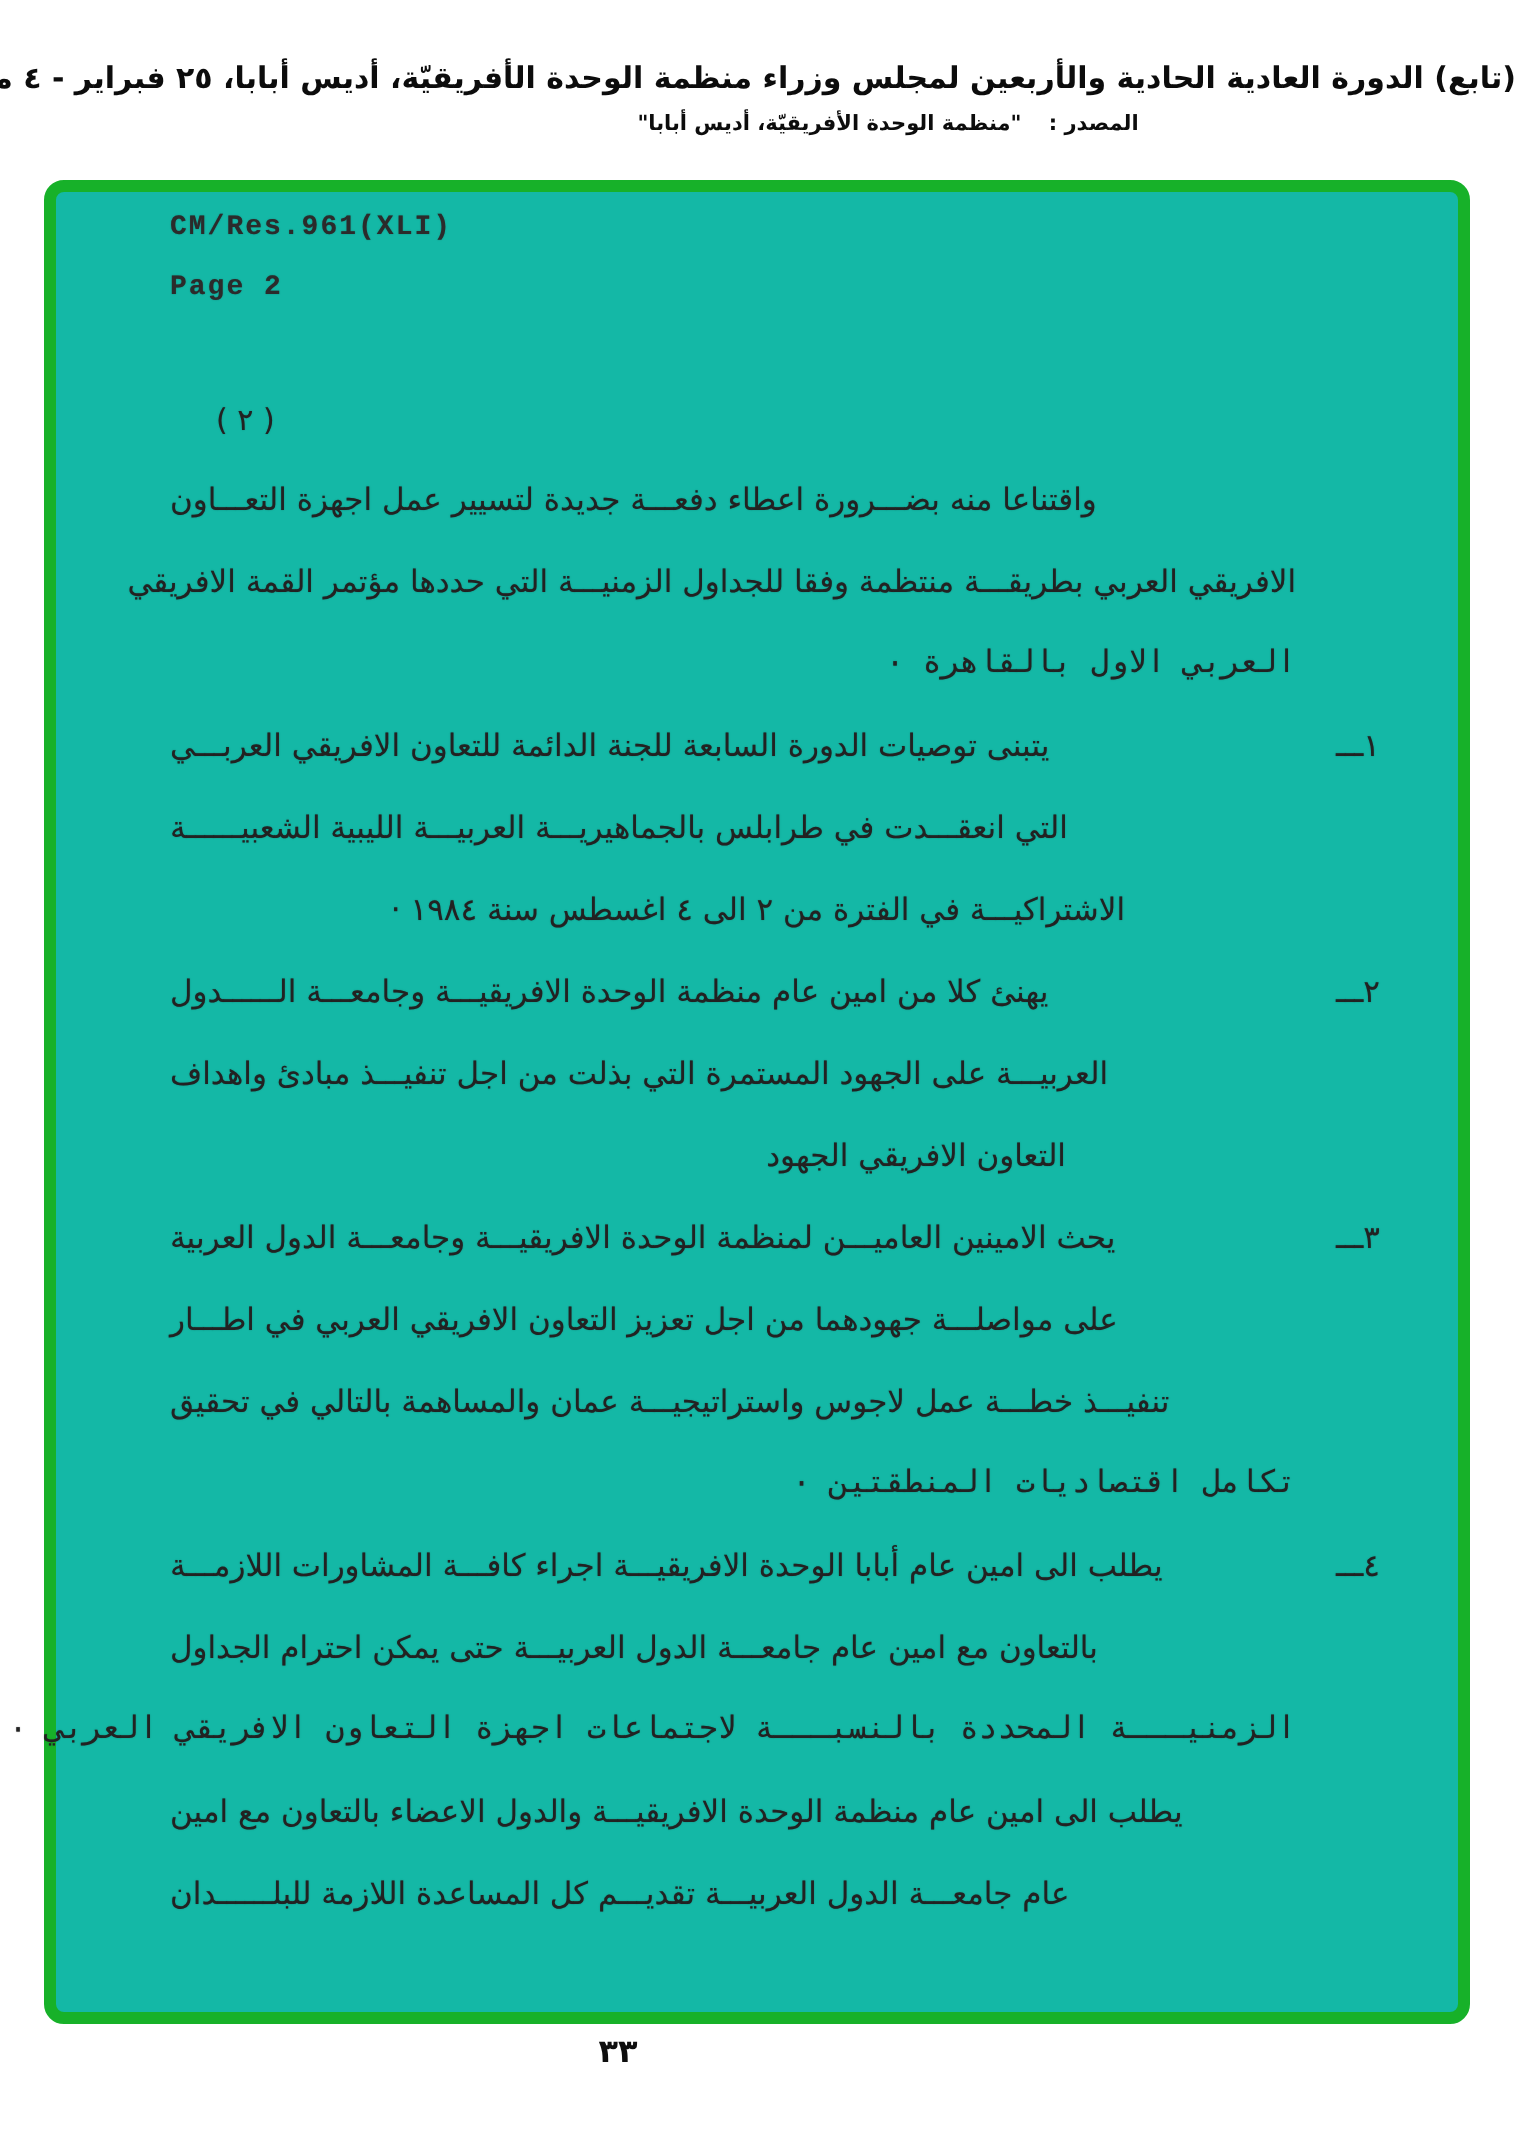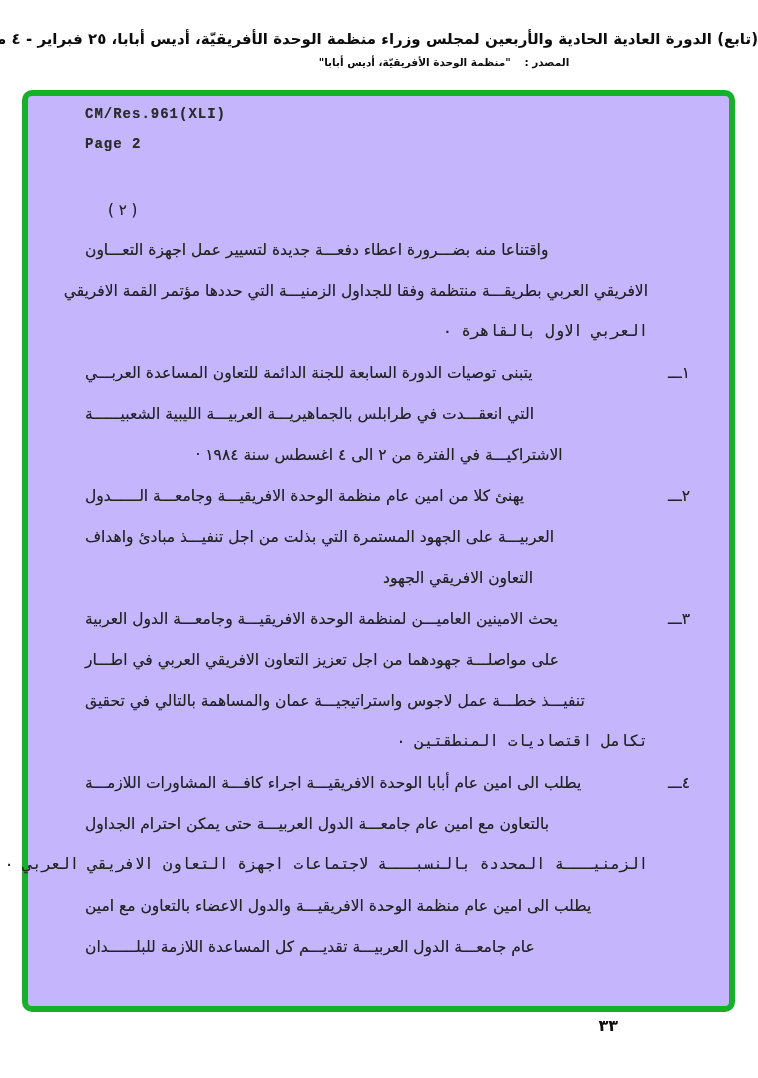--- a/index.html
+++ b/index.html
@@ -31,21 +31,21 @@
     white-space:nowrap;
   }
   .h2 .src-label{ margin-left:10px; }
 
   
   .doc-frame{
     position:absolute; left:22px; top:90px;
     width:713px; height:922px;
     border:6px solid var(--green);
     border-radius:10px;
-    background:#c4b5fd;
+    background:#14b8a6;
   }
   .doc-ref{
     position:absolute; left:57px; top:10px;
     font-family:"Liberation Mono","DejaVu Sans Mono",monospace;
     font-size:14px; font-weight:bold; letter-spacing:1px;
     color:#2b2b2b;
     text-shadow:0 0 0.6px rgba(40,40,40,.55);
   }
   .doc-page-label{
     position:absolute; left:57px; top:40px;
@@ -78,21 +78,21 @@
   .item{ display:flex; }
   .item .marker{
     flex:none; width:42px; text-align:right;
     font-size:15.5px;
   }
   .item .ilines{ flex:1 1 auto; min-width:0; }
 
   
   .page-num{
     position:absolute; top:1016px; left:0; width:618px;
-    direction:rtl;
+    text-align:center; direction:rtl;
     font-size:16px; font-weight:bold; color:#0e0e0e;
   }
 </style>
 </head>
 <body>
 
 <div class="page">
 
   <div class="top-header">
     <div class="h1">(تابع)  الدورة العادية الحادية والأربعين لمجلس وزراء منظمة الوحدة الأفريقيّة، أديس أبابا، ٢٥ فبراير - ٤ مارس ١٩٨٥</div>
@@ -110,21 +110,21 @@
       <div class="section-num">( ٢ )</div>
       <div class="intro" id="intro">
           <div class="tline al-right">واقتناعا منه بضـــرورة اعطاء دفعـــة جديدة لتسيير عمل اجهزة التعـــاون</div>
           <div class="tline al-right">الافريقي العربي بطريقـــة منتظمة وفقا للجداول الزمنيـــة التي حددها مؤتمر القمة الافريقي</div>
           <div class="tline al-left">العربي الاول بالقاهرة ·</div>
         </div>
       <div id="items">
           <div class="item">
             <div class="marker">١ـــ</div>
             <div class="ilines">
-              <div class="tline al-right">يتبنى توصيات الدورة السابعة للجنة الدائمة للتعاون المساعدة العربـــي</div>
+              <div class="tline al-right">يتبنى توصيات الدورة السابعة للجنة الدائمة للتعاون الافريقي العربـــي</div>
               <div class="tline al-right">التي انعقـــدت في طرابلس بالجماهيريـــة العربيـــة الليبية الشعبيــــــة</div>
               <div class="tline al-left-indent">الاشتراكيـــة في الفترة من ٢ الى ٤ اغسطس سنة ١٩٨٤ ·</div>
             </div>
           </div>
           <div class="item">
             <div class="marker">٢ـــ</div>
             <div class="ilines">
               <div class="tline al-right">يهنئ كلا من امين عام منظمة الوحدة الافريقيـــة وجامعـــة الــــــدول</div>
               <div class="tline al-right">العربيـــة على الجهود المستمرة التي بذلت من اجل تنفيـــذ مبادئ واهداف</div>
               <div class="tline al-center-right">التعاون الافريقي الجهود</div>

